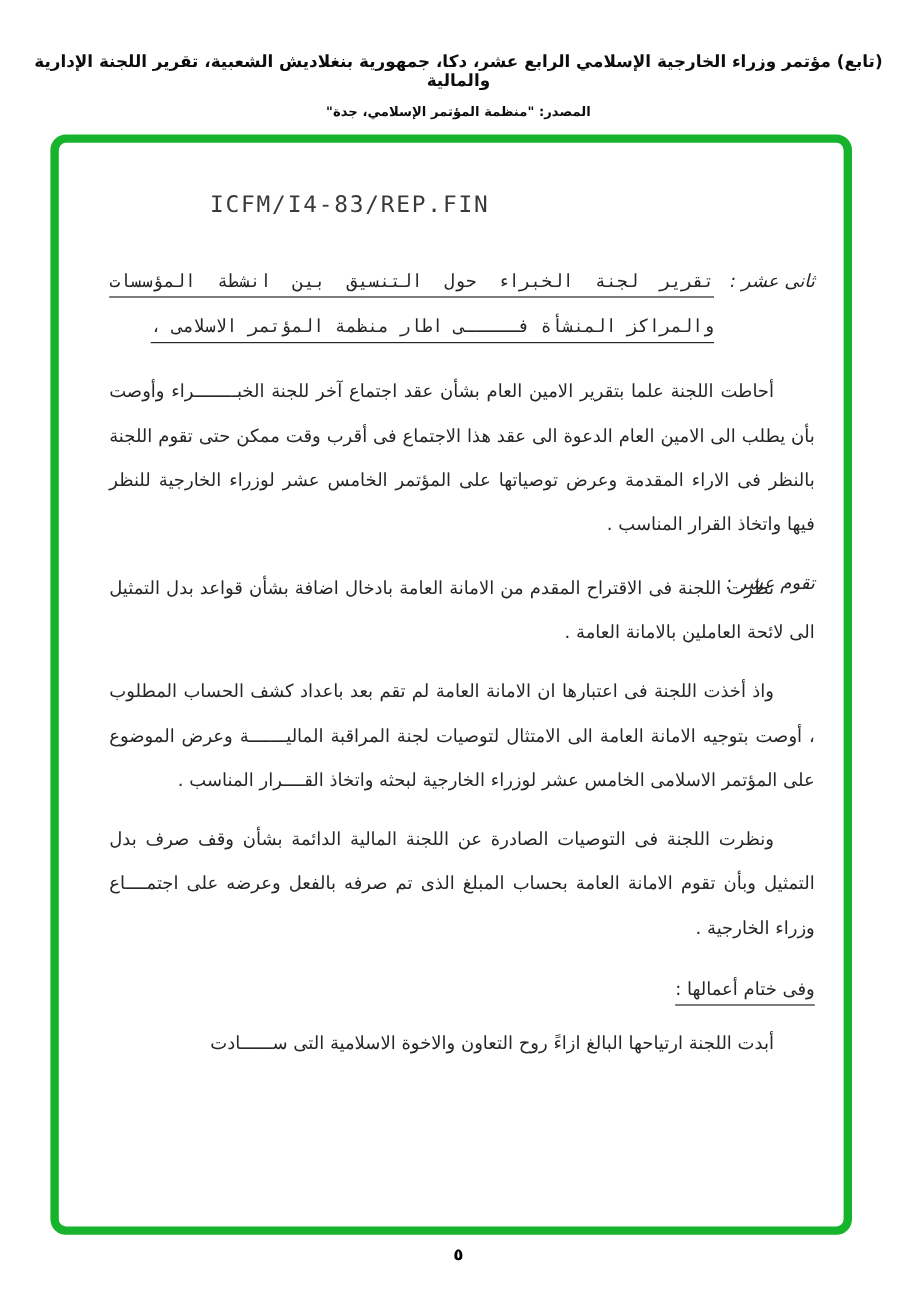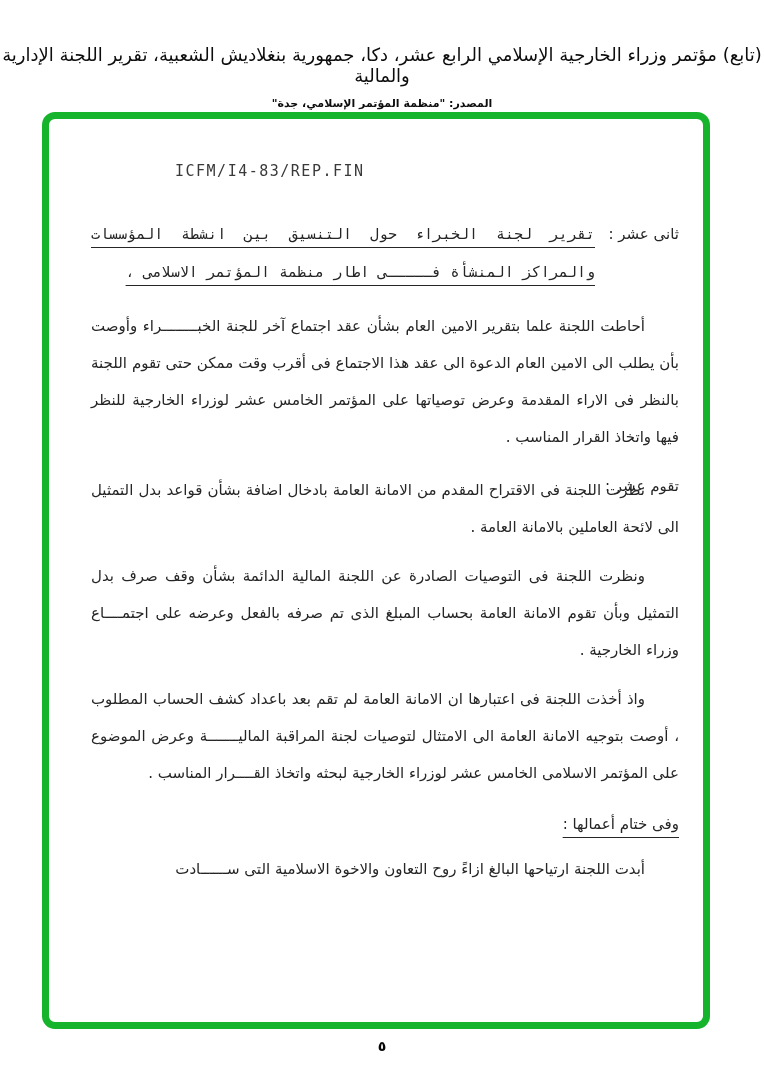--- a/index.html
+++ b/index.html
@@ -12,21 +12,21 @@
     color:#1e1e1e;
   }
 
   
   .page-header {
     position:absolute; top:44px; left:0; right:0;
     text-align:center; direction:rtl;
     color:#0d0d0d;
   }
   .header-main {
-    font-size:18px; font-weight:normal; letter-spacing:0;
+    font-size:14px; font-weight:bold; letter-spacing:0;
   }
   .header-source {
     font-size:11px; font-weight:bold; margin-top:11px;
   }
 
   
   .doc-frame {
     position:absolute;
     left:42px; top:112px;
     width:668px; height:917px;
@@ -41,37 +41,38 @@
     padding:26px 24px 0 42px;
     direction:rtl;
     font-size:15px;
     line-height:37px;
     color:#262626;
   }
 
   .doc-reference {
     direction:ltr; text-align:left;
     font-family:"DejaVu Sans Mono", monospace;
-    font-size:15px; letter-spacing:1.5px;
+    font-size:19px; letter-spacing:1.5px;
     color:#3a3a3a;
     padding-left:84px;
     margin-top:8px;
   }
 
   
   .section-heading {
     position:relative;
     padding-right:84px;
     margin-top:0;
     text-align:justify;
   }
   .section-label {
     position:absolute; right:0; top:0;
     text-decoration:none;
     white-space:nowrap;
+    font-style:italic;
   }
   .section-title {
     text-decoration:underline;
     text-underline-offset:8px;
     text-decoration-thickness:1px;
     font-family:Liberation Mono, monospace;
   }
 
   .para {
     text-align:justify;
@@ -129,23 +130,23 @@
     </div>
 
     <p class="para mt-md">أحاطت اللجنة علما بتقرير الامين العام بشأن عقد اجتماع آخر للجنة الخبــــــــراء وأوصت بأن يطلب الى الامين العام الدعوة الى عقد هذا الاجتماع فى أقرب وقت ممكن حتى تقوم اللجنة بالنظر فى الاراء المقدمة وعرض توصياتها على المؤتمر الخامس عشر لوزراء الخارجية للنظر فيها واتخاذ القرار المناسب .</p>
 
     <div class="section-heading mt-sm">
       <span class="section-label">تقوم عشر :</span>
     </div>
 
     <p class="para mt-md">نظرت اللجنة فى الاقتراح المقدم من الامانة العامة بادخال اضافة بشأن قواعد بدل التمثيل الى لائحة العاملين بالامانة العامة .</p>
 
+    <p class="para mt-sm">واذ أخذت اللجنة فى اعتبارها ان الامانة العامة لم تقم بعد باعداد كشف الحساب المطلوب ، أوصت بتوجيه الامانة العامة الى الامتثال لتوصيات لجنة المراقبة الماليـــــــة وعرض الموضوع على المؤتمر الاسلامى الخامس عشر لوزراء الخارجية لبحثه واتخاذ القــــرار المناسب .</p>
+
     <p class="para mt-sm">ونظرت اللجنة فى التوصيات الصادرة عن اللجنة المالية الدائمة بشأن وقف صرف بدل التمثيل وبأن تقوم الامانة العامة بحساب المبلغ الذى تم صرفه بالفعل وعرضه على اجتمــــاع وزراء الخارجية .</p>
-
-    <p class="para mt-sm">واذ أخذت اللجنة فى اعتبارها ان الامانة العامة لم تقم بعد باعداد كشف الحساب المطلوب ، أوصت بتوجيه الامانة العامة الى الامتثال لتوصيات لجنة المراقبة الماليـــــــة وعرض الموضوع على المؤتمر الاسلامى الخامس عشر لوزراء الخارجية لبحثه واتخاذ القــــرار المناسب .</p>
 
     <div class="closing-heading">
       <span>وفى ختام أعمالها  :</span>
     </div>
 
     <p class="closing-para">أبدت اللجنة ارتياحها البالغ ازاءً روح التعاون والاخوة الاسلامية التى ســــــادت</p>
 
 
   </div>
 </div>

